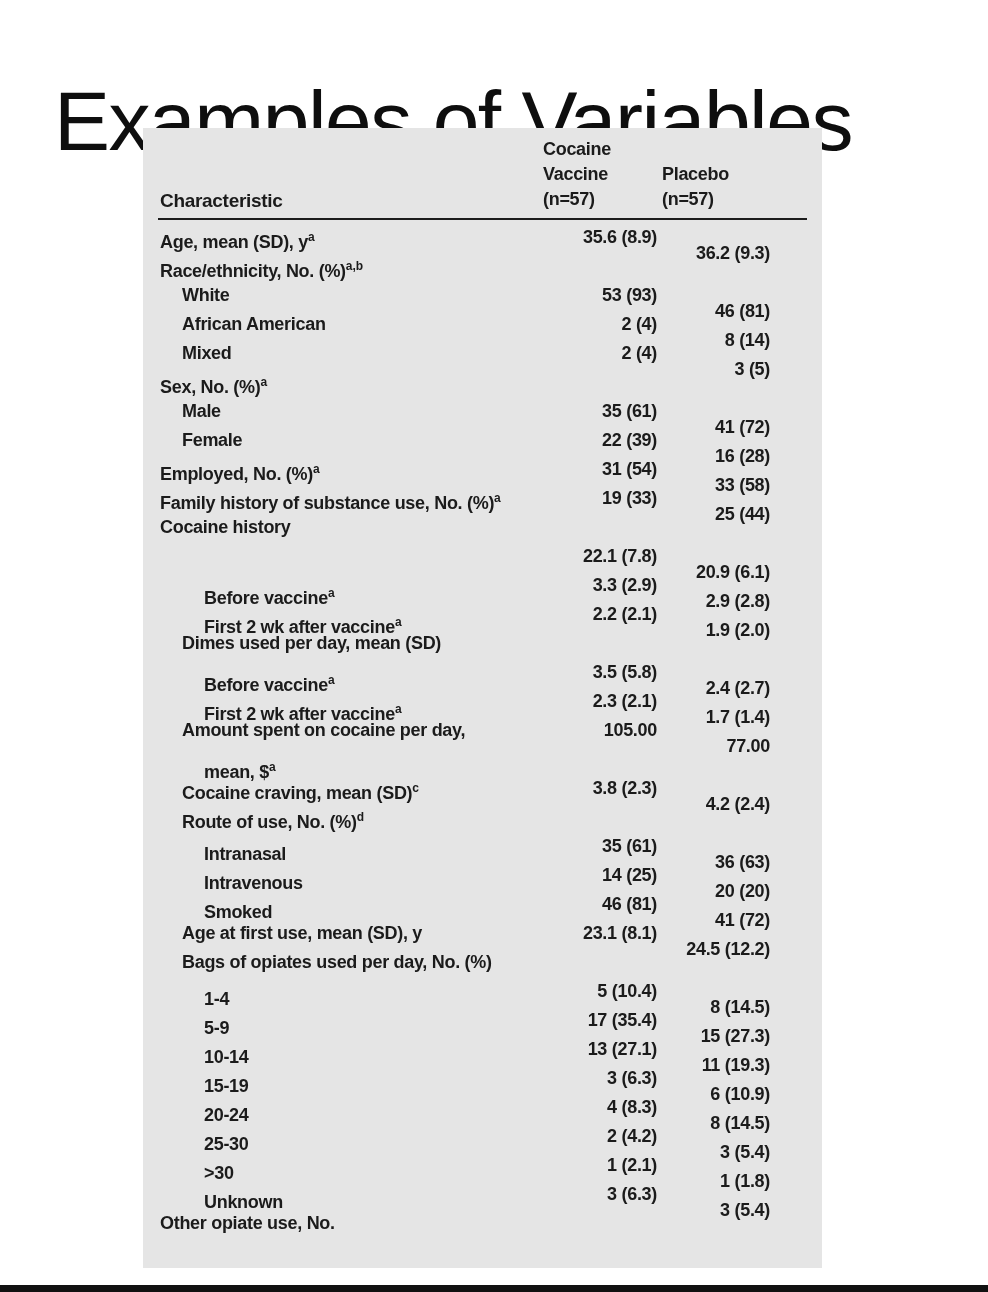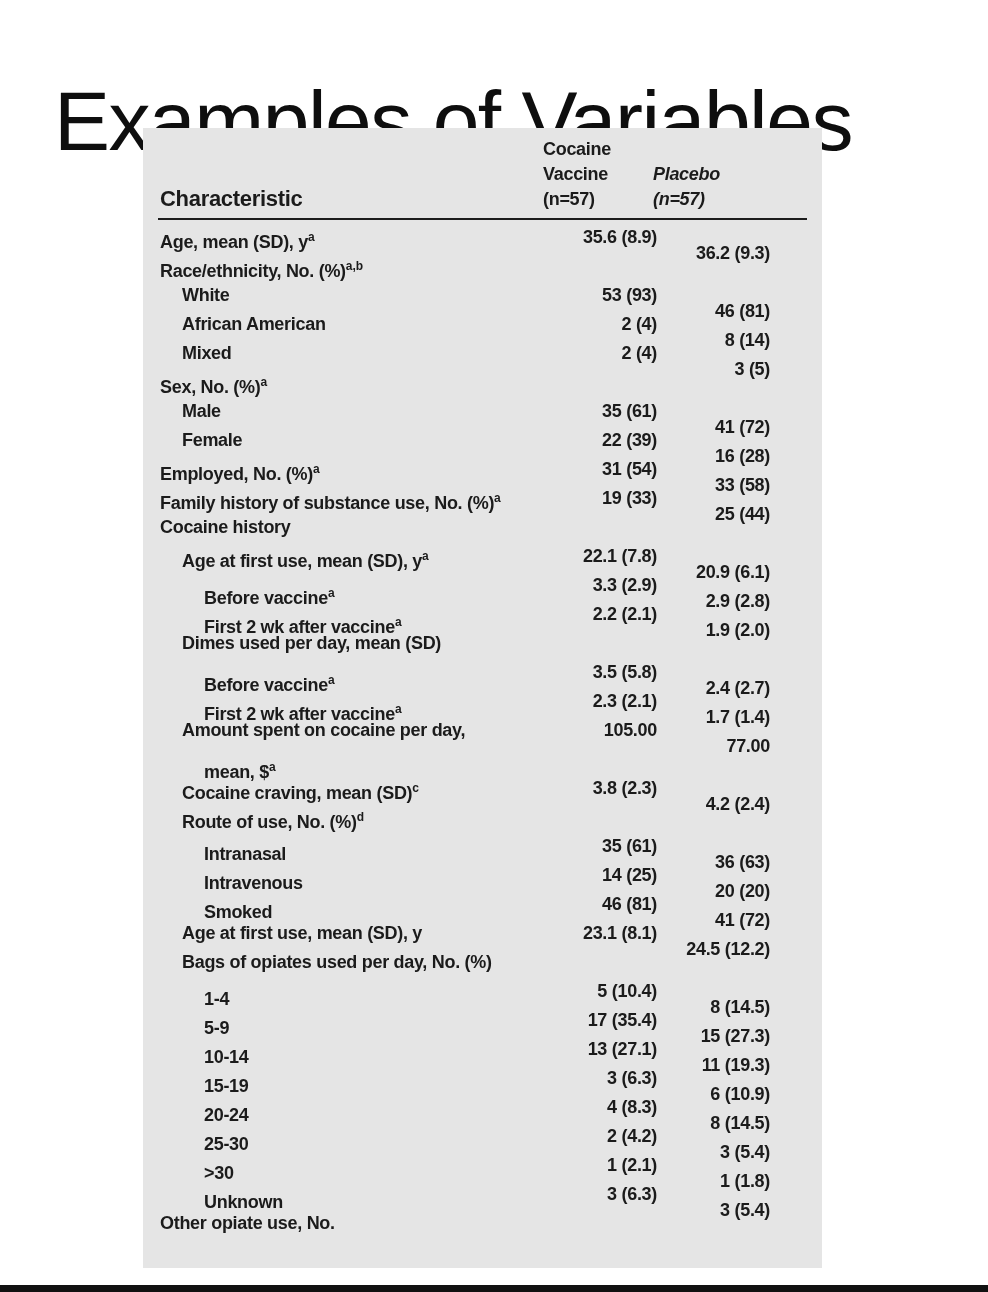--- a/index.html
+++ b/index.html
@@ -11,24 +11,24 @@
     position:absolute;left:54px;top:20px;
     font-size:84px;font-weight:400;line-height:1.08;
     color:#0e0e0e;white-space:nowrap;letter-spacing:-1.5px;
   }
   .table-card{
     position:absolute;left:143px;top:128px;width:679px;height:1140px;
     background:#e5e5e5;overflow:hidden;
     color:#1b1b1b;font-size:18px;font-weight:700;letter-spacing:-0.3px;
   }
   .thead{position:relative;height:90px;}
-  .h-char{position:absolute;left:17px;bottom:6px;font-size:22px;}
+  .h-char{position:absolute;left:17px;bottom:6px;font-size:19px;}
   .h-col{position:absolute;bottom:6px;width:130px;font-size:18px;line-height:25px;}
   .h-col1{right:149px;}
-  .h-col2{right:39px;font-style:italic;}
+  .h-col2{right:30px;}
   .rule{height:2px;background:#1c1c1c;margin:0 15px;}
   .rows{padding-top:3px;}
   .row{position:relative;height:29px;line-height:29px;white-space:nowrap;}
   .lbl{position:absolute;top:0;}
   .ind0{left:17px;}
   .ind1{left:39px;}
   .ind2{left:61px;margin-top:8px;}
   .c1{position:absolute;top:0;right:165px;}
   .c2{position:absolute;top:16px;right:52px;}
   sup{font-size:12px;letter-spacing:0;}
@@ -97,21 +97,20 @@
       </div>
       <div class="row">
         <span class="lbl ind0">Family history of substance use, No. (%)<sup>a</sup></span>
         <span class="c1">19 (33)</span>
         <span class="c2">25 (44)</span>
       </div>
       <div class="row">
         <span class="lbl ind0">Cocaine history</span>
       </div>
       <div class="row">
-        <span class="lbl ind1">Age at first use, mean (SD), y<sup>a</sup></span>
         <span class="c1">22.1 (7.8)</span>
         <span class="c2">20.9 (6.1)</span>
       </div>
       <div class="row">
         <span class="lbl ind2">Before vaccine<sup>a</sup></span>
         <span class="c1">3.3 (2.9)</span>
         <span class="c2">2.9 (2.8)</span>
       </div>
       <div class="row">
         <span class="lbl ind2">First 2 wk after vaccine<sup>a</sup></span>

